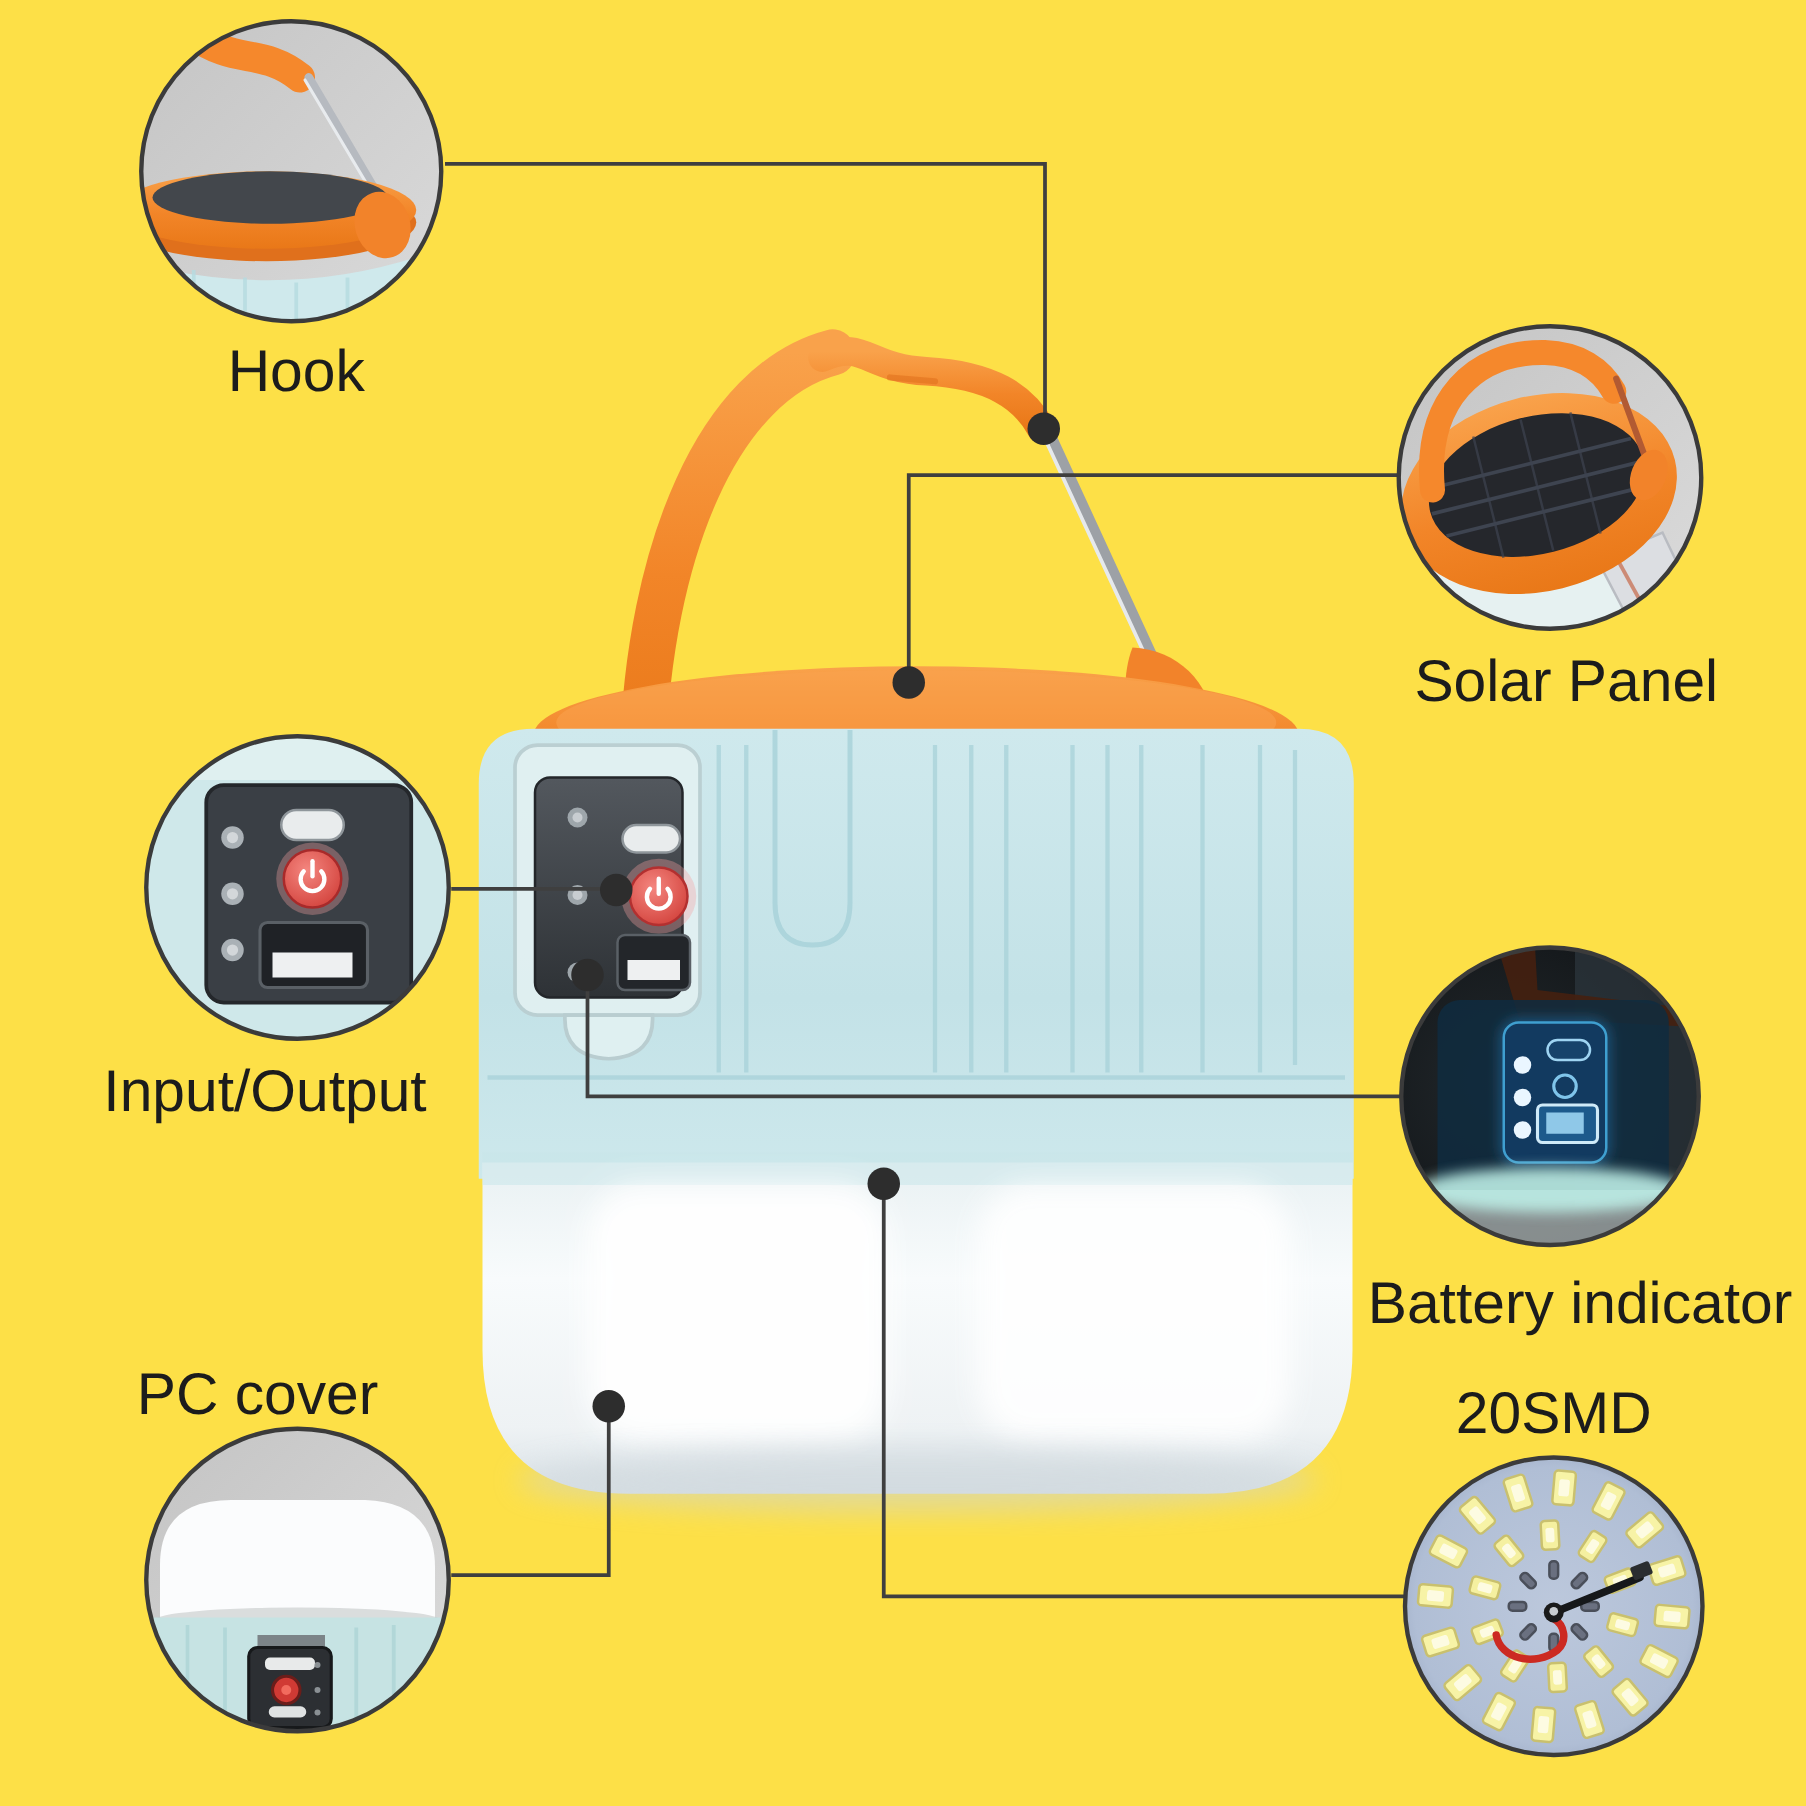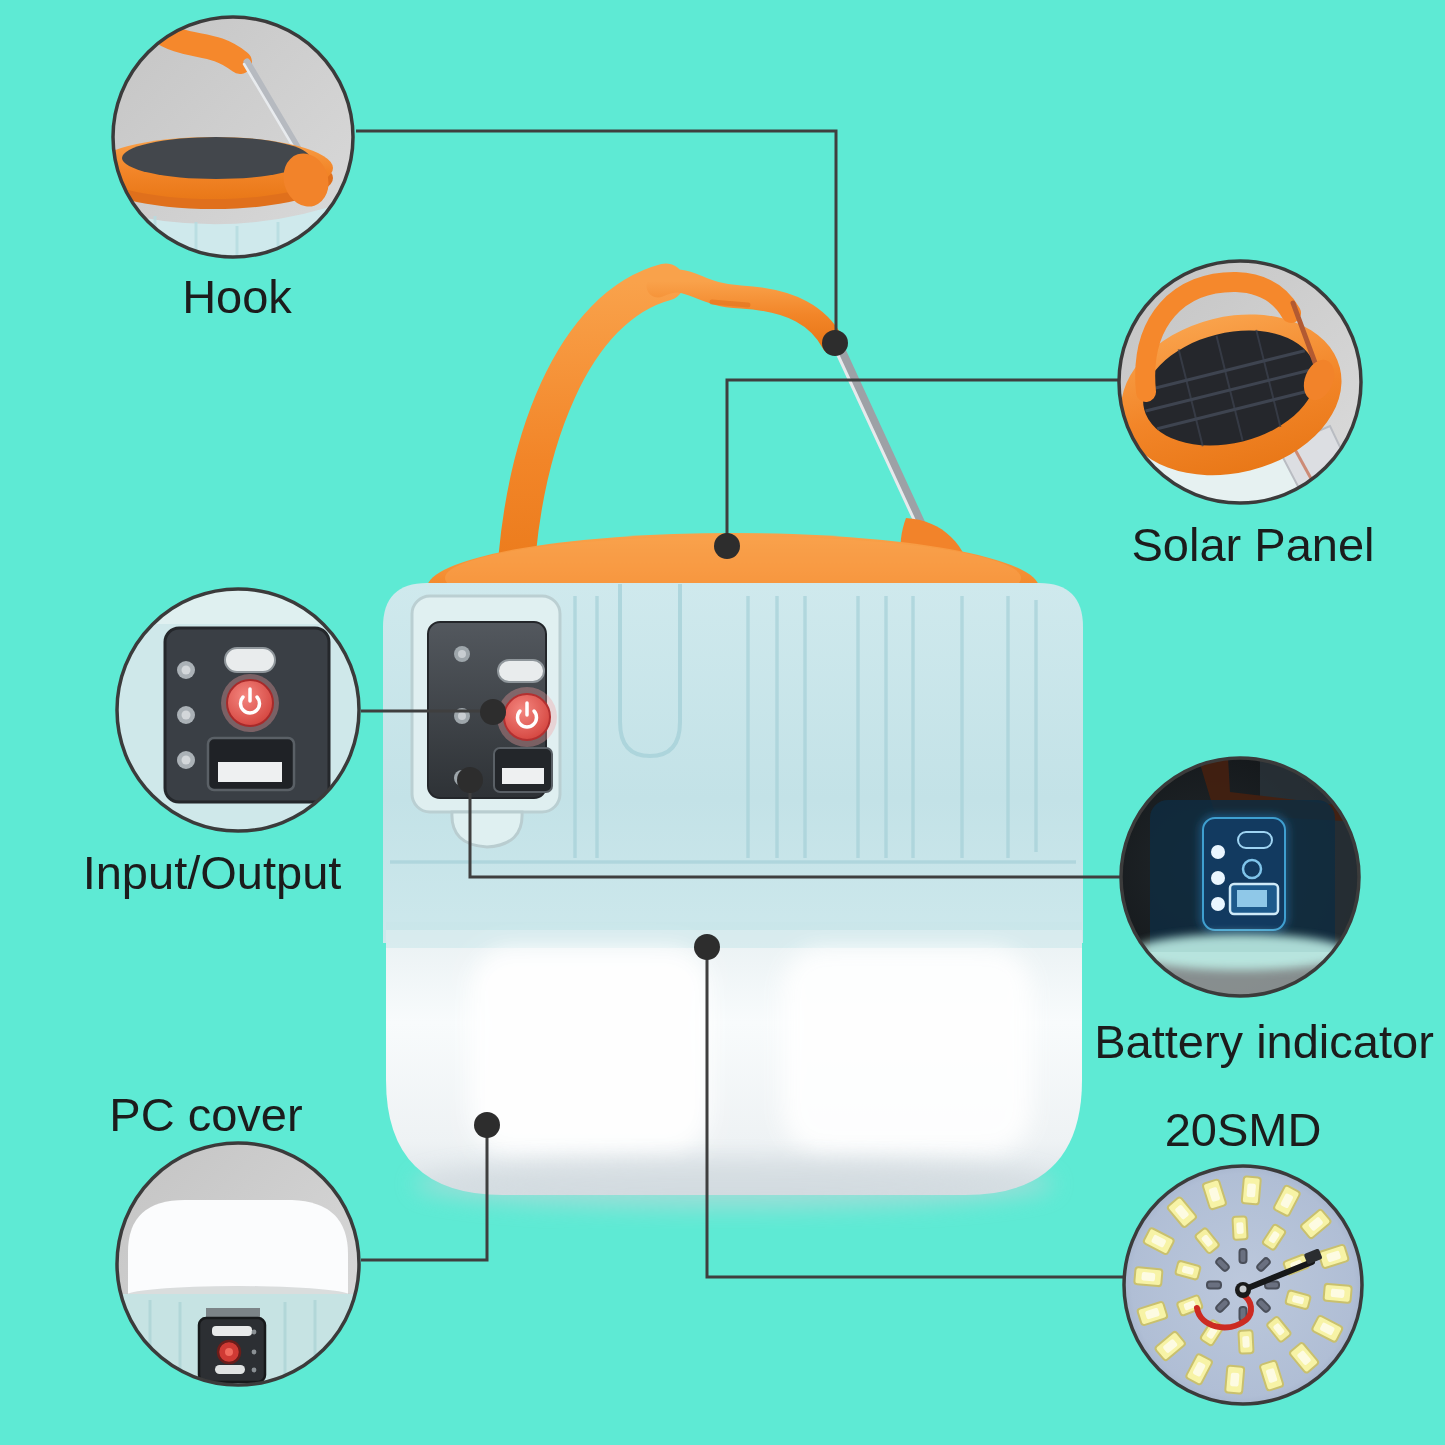--- a/index.html
+++ b/index.html
@@ -1,16 +1,16 @@
 <!DOCTYPE html>
 <html><head>
 <meta charset="utf-8">
 <style>
   html,body{margin:0;padding:0;background:#eeeeee;}
-  .stage{position:relative;width:1445px;height:1445px;background:#5eead4;overflow:hidden;
+  .stage{position:relative;width:1445px;height:1445px;background:#fde047;overflow:hidden;
          font-family:"Liberation Sans", sans-serif;}
   svg{display:block;}
   text.callout-label{font-family:"Liberation Sans", sans-serif;font-size:47px;fill:#1c1c1c;}
 </style>
 </head>
 <body>
 
 <div class="stage">
 <svg width="1445" height="1445" viewBox="0 0 1445 1445">
   <defs>

